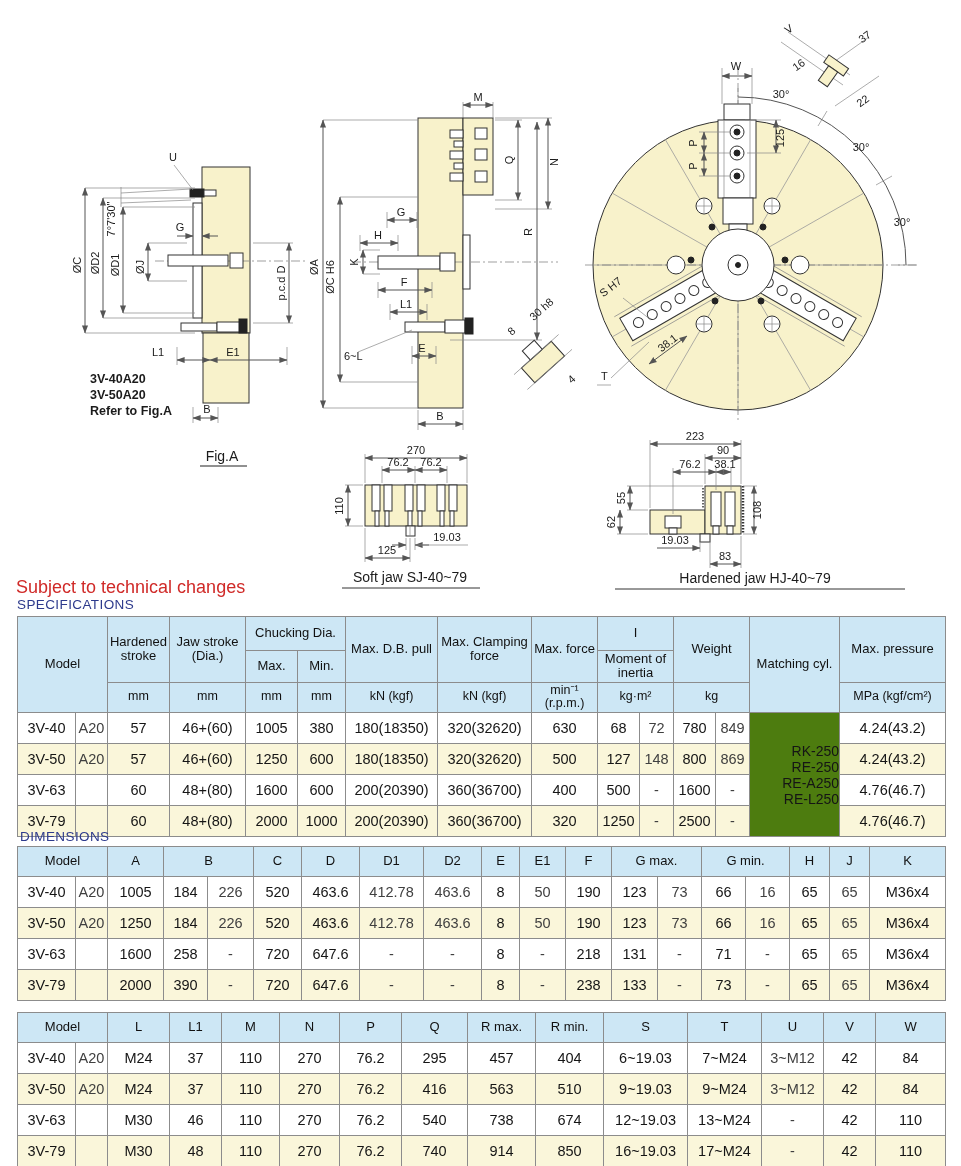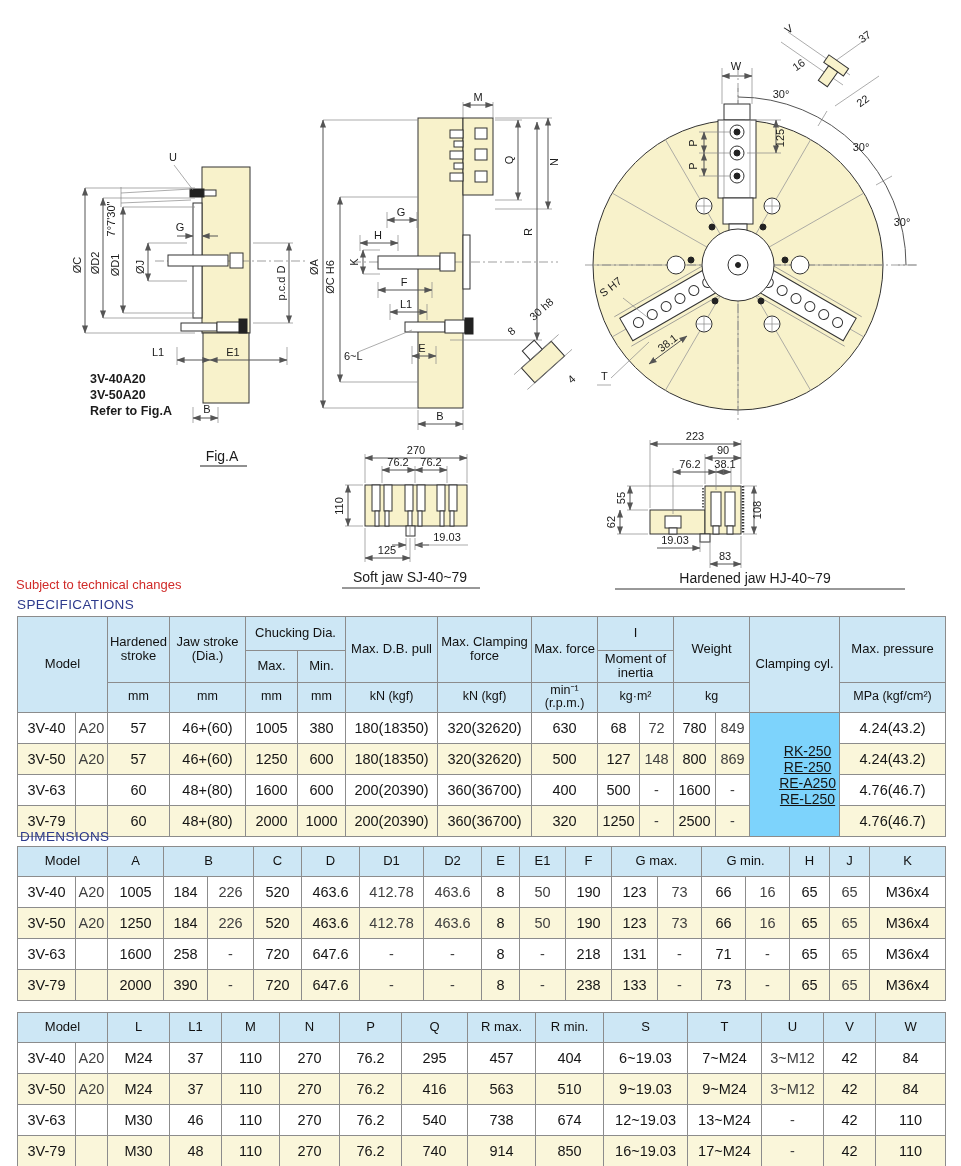--- a/index.html
+++ b/index.html
@@ -9,36 +9,36 @@
   svg .outline{fill:#f8f2cb;stroke:#333;stroke-width:1;}
   svg .white{fill:#fff;stroke:#333;stroke-width:1;}
   svg .dark{fill:#222;stroke:#222;}
   svg .dim{stroke:#555;stroke-width:1;fill:none;}
   svg .ext{stroke:#888;stroke-width:0.7;fill:none;}
   svg .cl{stroke:#777;stroke-width:0.7;stroke-dasharray:9 3 2 3;fill:none;}
   svg .spoke{stroke:#999;stroke-width:0.8;fill:none;}
   svg text{font-family:"Liberation Sans",sans-serif;font-size:11px;fill:#1b1b1b;}
   svg text.cap{font-size:14px;}
   svg text.bold{font-weight:bold;font-size:12.5px;}
-  .note-red{position:absolute;left:16px;top:577px;color:#d02a28;font-size:13px;}
+  .note-red{position:absolute;left:16px;top:577px;color:#d02a28;font-size:18px;}
   .heading{position:absolute;color:#2d3a8c;font-size:13.5px;letter-spacing:.4px;}
   #spec-heading{left:17px;top:597px;}
   #dim-heading{left:20px;top:829px;}
   table{position:absolute;border-collapse:collapse;table-layout:fixed;background:#fff;border:1px solid #777;}
   #spec-table{left:17px;top:616px;width:928px;}
   #dim1-table{left:17px;top:846px;width:928px;}
   #dim2-table{left:17px;top:1012px;width:928px;}
   th,td{border:1px solid #8c8c8c;text-align:center;vertical-align:middle;padding:0;overflow:hidden;}
   th{background:#cde7f5;font-weight:normal;font-size:13px;line-height:1.1;color:#111;padding:1px;}
   tr.hu th{font-size:12.5px;}
   th.u-small{font-size:10.5px;}
   td{font-size:14.5px;height:30px;color:#151515;}
   tr.alt td{background:#faf6da;}
   td.red{color:#404040;}
-  td.matching{background:#7dd3fc;white-space:pre-line;line-height:16px;font-size:14px;text-align:center;padding-left:26px;text-decoration:underline;}
+  td.matching{background:#4d7c0f;white-space:pre-line;line-height:16px;font-size:14px;text-align:right;padding-left:26px;}
 </style>
 </head>
 <body>
 
 <div class="page">
 
   <svg width="0" height="0" style="position:absolute">
     <defs>
       <marker id="ar" viewBox="0 0 10 10" refX="9.5" refY="5" markerWidth="8" markerHeight="8" orient="auto-start-reverse">
         <path d="M0,1.2 L10,5 L0,8.8 z" fill="#555"></path>
@@ -440,21 +440,21 @@
       <tr style="height:34px">
         <th colspan="2" rowspan="3">Model</th>
         <th rowspan="2">Hardened stroke</th>
         <th rowspan="2">Jaw stroke (Dia.)</th>
         <th colspan="2">Chucking Dia.</th>
         <th rowspan="2">Max. D.B. pull</th>
         <th rowspan="2">Max. Clamping force</th>
         <th rowspan="2">Max. force</th>
         <th colspan="2">I</th>
         <th colspan="2" rowspan="2">Weight</th>
-        <th rowspan="3">Clamping cyl.</th>
+        <th rowspan="3">Matching cyl.</th>
         <th rowspan="2">Max. pressure</th>
       </tr>
       <tr style="height:28px">
         <th>Max.</th>
         <th>Min.</th>
         <th colspan="2">Moment of inertia</th>
       </tr>
       <tr class="hu" style="height:26px">
         <th>mm</th>
         <th>mm</th>

